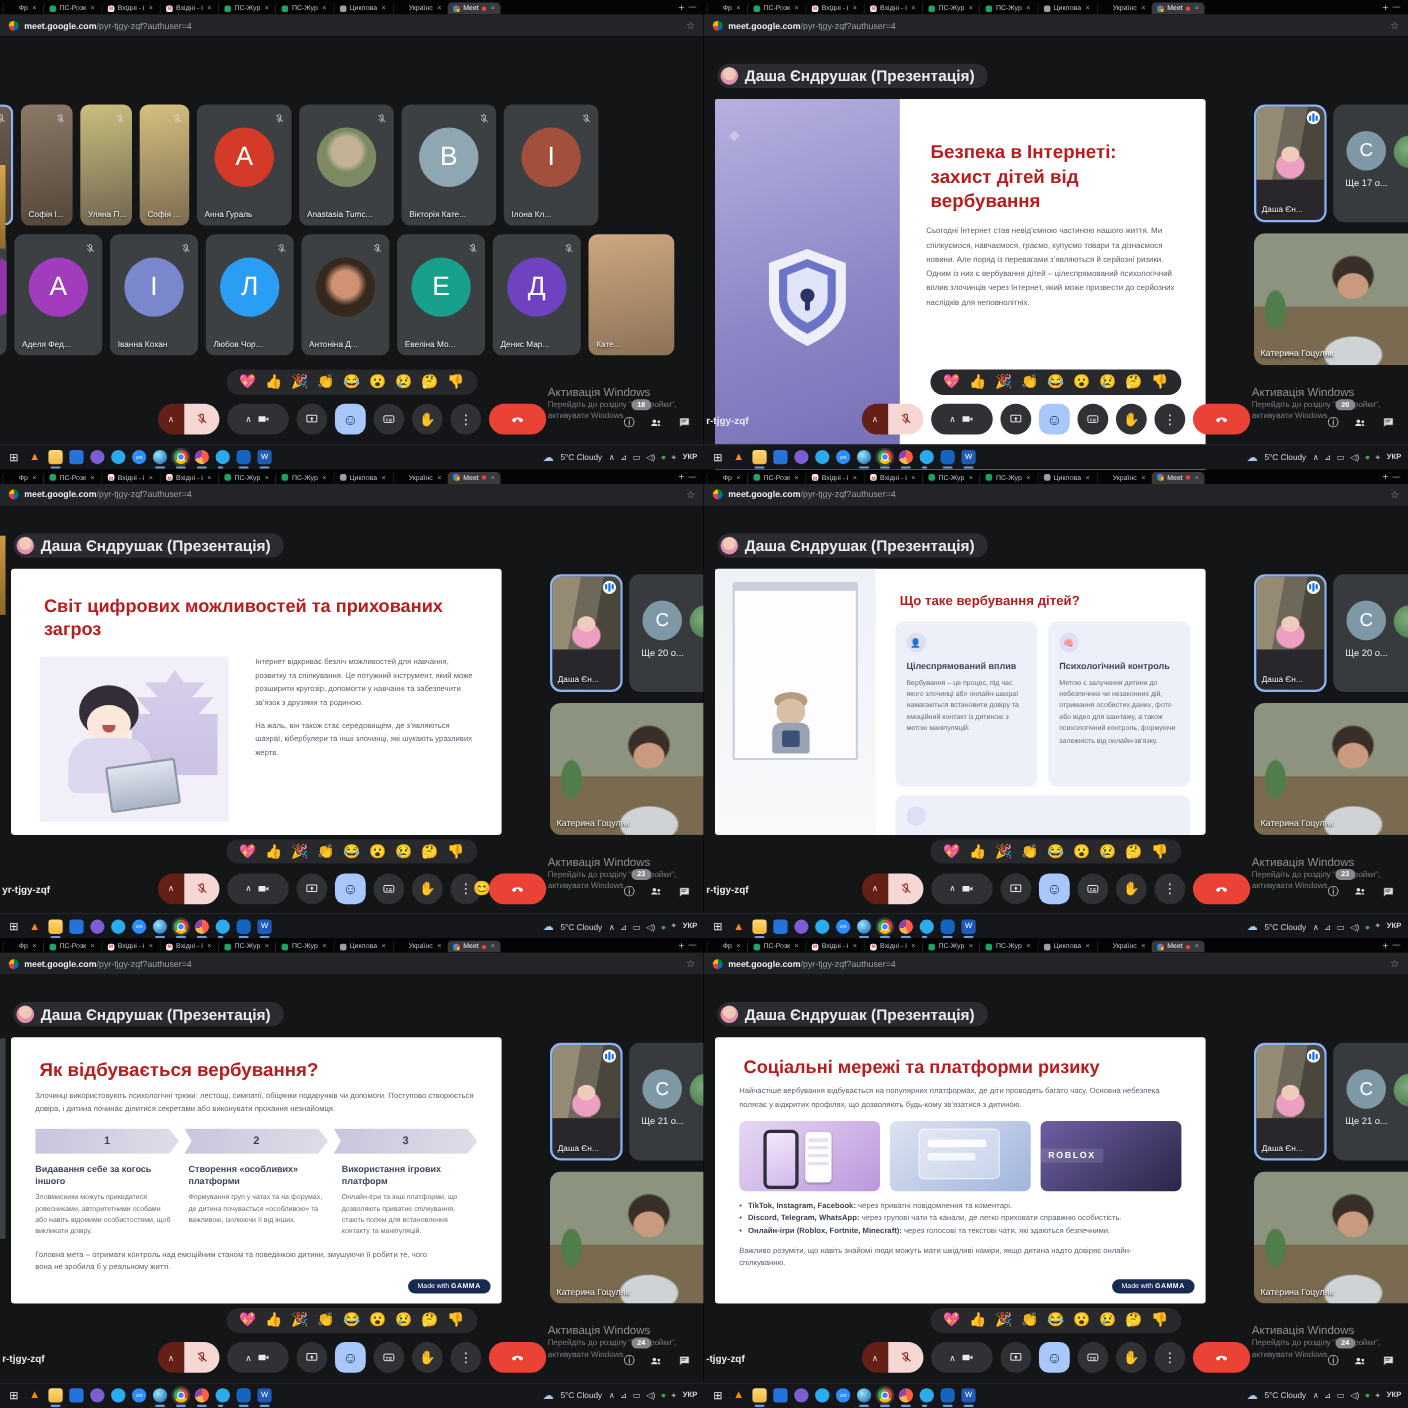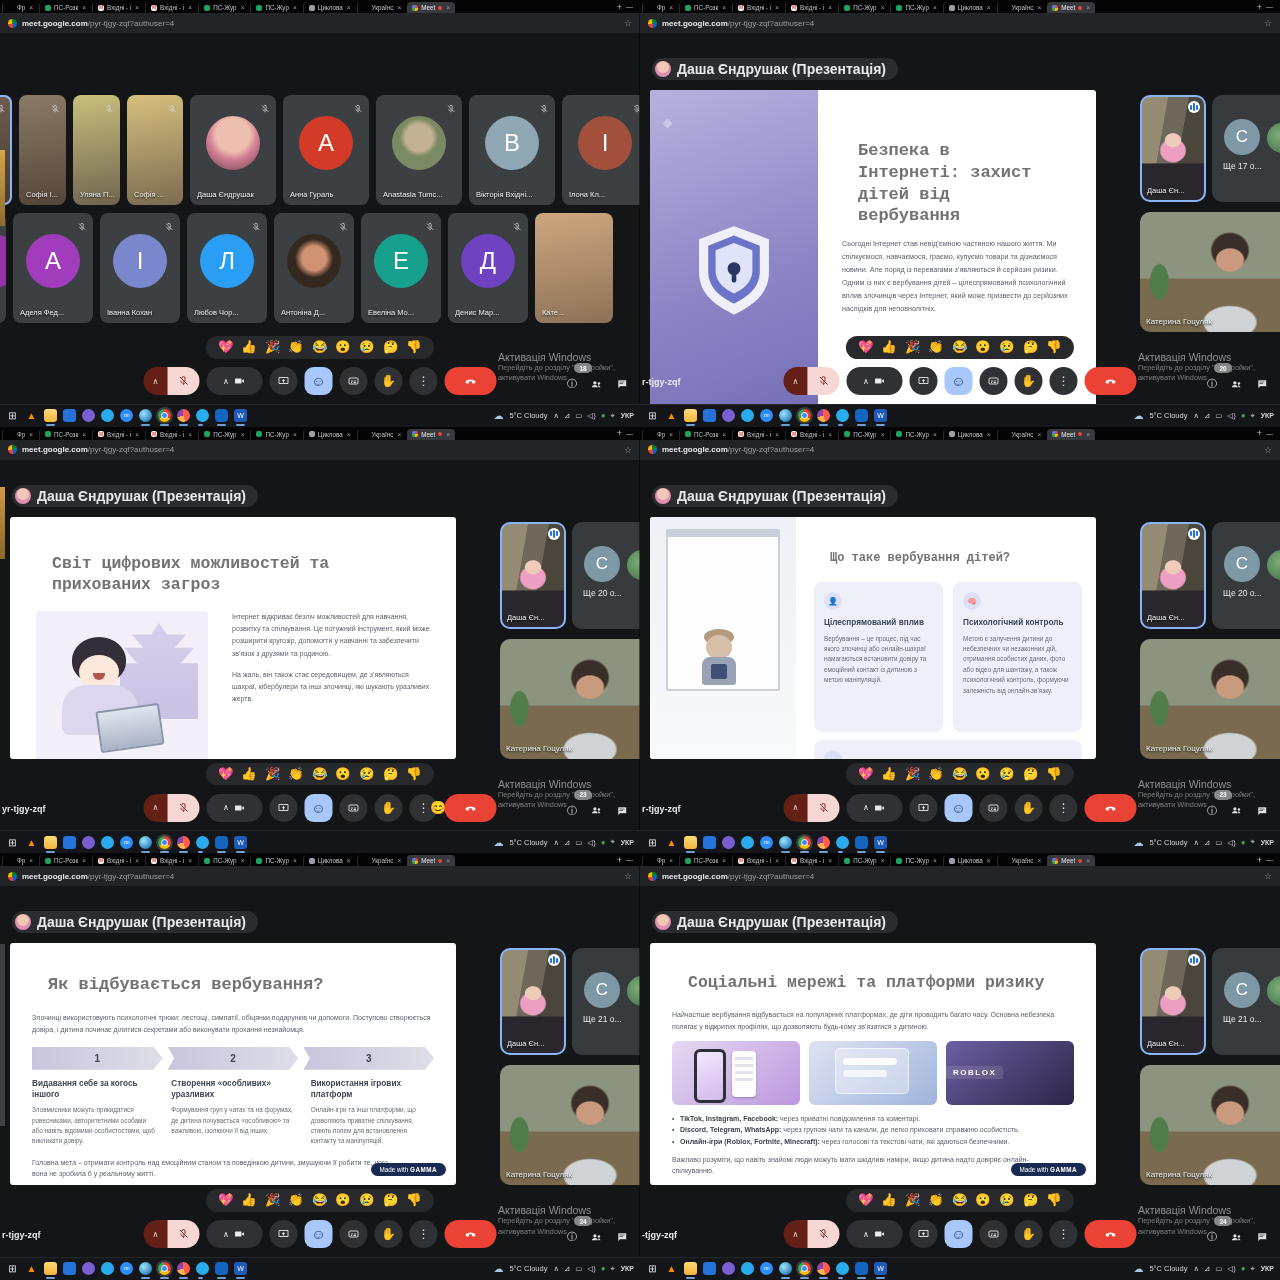--- a/index.html
+++ b/index.html
@@ -52,21 +52,21 @@
   .ovl{position:absolute;left:583px;top:128px;font-size:8.5px;color:#e8eaed;white-space:nowrap;z-index:3;}
   .sd-katya{position:absolute;left:500px;top:179px;width:150px;height:120px;border-radius:10px;overflow:hidden;background:
     radial-gradient(ellipse 24px 20px at 60% 40%,#c99a7d 0 55%,transparent 62%),
     radial-gradient(ellipse 32px 30px at 60% 32%,#3a2e28 0 55%,transparent 62%),
     radial-gradient(ellipse 42px 26px at 60% 92%,#cfd3d6 0 60%,transparent 66%),
     radial-gradient(ellipse 16px 30px at 13% 58%,#517d4b 0 55%,transparent 62%),
     linear-gradient(#8c937f 0 55%,#7a6a50 56% 100%);}
   .sd-katya .t-name{left:6px;bottom:6px;font-size:8px;}
   
   .slide{position:absolute;left:10px;top:57px;width:446px;height:242px;background:#fff;border-radius:3px;overflow:hidden;color:#434c5e;z-index:1;}
-  .slide h1{margin:16px;font-weight:700;color:#737373;line-height:1.28;font-family:Liberation Mono, monospace;}
+  .slide h1{margin:4px;font-weight:700;color:#b91c1c;line-height:1.28;}
   .gamma{position:absolute;right:10px;bottom:9px;background:#182a52;color:#fff;font-size:6.3px;padding:3px 9px;border-radius:9px;white-space:nowrap;}
   .gamma b{font-weight:700;letter-spacing:.5px;}
   
   .s-cover{display:flex;height:100%;}
   .cov-art{width:168px;position:relative;background:linear-gradient(160deg,#b6b1de 0%,#8d87c7 50%,#6e67b2 100%);display:flex;align-items:center;justify-content:center;flex:0 0 auto;}
   .cov-art svg{width:92px;height:112px;}
   .cov-deco{position:absolute;width:7px;height:7px;background:rgba(255,255,255,.35);transform:rotate(45deg);}
   .cov-body{flex:1;position:relative;padding:34px 24px 0 24px;}
   .s-cover h1{font-size:17px;margin-bottom:11px;}
   .s-cover p{font-size:7.2px;line-height:1.8;color:#5c6170;margin:0;}
@@ -294,41 +294,30 @@
   <div class="tile video" style="width: 47px; background: linear-gradient(170deg, rgb(201, 191, 124), rgb(111, 101, 80));">
 
     <span class="mic-off"><svg viewBox="0 0 24 24" width="10" height="10">
                 <path d="M9 6a3 3 0 0 1 6 0v5a3 3 0 0 1-4.7 2.5" fill="none" stroke="#d9dadd" stroke-width="2"></path>
                 <path d="M6.5 11.5a5.5 5.5 0 0 0 9.9 3.3M12 17v3" fill="none" stroke="#d9dadd" stroke-width="1.7"></path>
                 <path d="M5 4l15 15" stroke="#d9dadd" stroke-width="2"></path>
               </svg></span>
     <span class="t-name">Уляна П...</span>
   </div>
 
-  <div class="tile video" style="width: 56px; background: linear-gradient(170deg, rgb(213, 192, 126), rgb(124, 107, 81));">
+  <div class="tile video" style="width: 45px; background: linear-gradient(170deg, rgb(213, 192, 126), rgb(124, 107, 81));">
 
     <span class="mic-off"><svg viewBox="0 0 24 24" width="10" height="10">
                 <path d="M9 6a3 3 0 0 1 6 0v5a3 3 0 0 1-4.7 2.5" fill="none" stroke="#d9dadd" stroke-width="2"></path>
                 <path d="M6.5 11.5a5.5 5.5 0 0 0 9.9 3.3M12 17v3" fill="none" stroke="#d9dadd" stroke-width="1.7"></path>
                 <path d="M5 4l15 15" stroke="#d9dadd" stroke-width="2"></path>
               </svg></span>
     <span class="t-name">Софія ...</span>
   </div>
 
-  <div class="tile photo" style="width: 86px;">
-    <div class="t-av" style="background: radial-gradient(circle at 50% 35%, rgb(238, 191, 174) 0px, rgb(238, 191, 174) 38%, rgb(210, 127, 151) 55%, rgb(107, 67, 72) 100%);">
-              <span class="t-letter"></span>
-            </div>
-    <span class="mic-off"><svg viewBox="0 0 24 24" width="10" height="10">
-                <path d="M9 6a3 3 0 0 1 6 0v5a3 3 0 0 1-4.7 2.5" fill="none" stroke="#d9dadd" stroke-width="2"></path>
-                <path d="M6.5 11.5a5.5 5.5 0 0 0 9.9 3.3M12 17v3" fill="none" stroke="#d9dadd" stroke-width="1.7"></path>
-                <path d="M5 4l15 15" stroke="#d9dadd" stroke-width="2"></path>
-              </svg></span>
-    <span class="t-name">Даша Єндрушак</span>
-  </div>
 
   <div class="tile letter" style="width: 86px;">
     <div class="t-av" style="background: rgb(211, 58, 39);">
               <span class="t-letter">A</span>
             </div>
     <span class="mic-off"><svg viewBox="0 0 24 24" width="10" height="10">
                 <path d="M9 6a3 3 0 0 1 6 0v5a3 3 0 0 1-4.7 2.5" fill="none" stroke="#d9dadd" stroke-width="2"></path>
                 <path d="M6.5 11.5a5.5 5.5 0 0 0 9.9 3.3M12 17v3" fill="none" stroke="#d9dadd" stroke-width="1.7"></path>
                 <path d="M5 4l15 15" stroke="#d9dadd" stroke-width="2"></path>
               </svg></span>
@@ -349,21 +338,21 @@
 
   <div class="tile letter" style="width: 86px;">
     <div class="t-av" style="background: rgb(143, 166, 179);">
               <span class="t-letter">В</span>
             </div>
     <span class="mic-off"><svg viewBox="0 0 24 24" width="10" height="10">
                 <path d="M9 6a3 3 0 0 1 6 0v5a3 3 0 0 1-4.7 2.5" fill="none" stroke="#d9dadd" stroke-width="2"></path>
                 <path d="M6.5 11.5a5.5 5.5 0 0 0 9.9 3.3M12 17v3" fill="none" stroke="#d9dadd" stroke-width="1.7"></path>
                 <path d="M5 4l15 15" stroke="#d9dadd" stroke-width="2"></path>
               </svg></span>
-    <span class="t-name">Вікторія Вхідні...</span>
+    <span class="t-name">Вікторія Кате...</span>
   </div>
 
   <div class="tile letter" style="width: 86px;">
     <div class="t-av" style="background: rgb(162, 80, 60);">
               <span class="t-letter">І</span>
             </div>
     <span class="mic-off"><svg viewBox="0 0 24 24" width="10" height="10">
                 <path d="M9 6a3 3 0 0 1 6 0v5a3 3 0 0 1-4.7 2.5" fill="none" stroke="#d9dadd" stroke-width="2"></path>
                 <path d="M6.5 11.5a5.5 5.5 0 0 0 9.9 3.3M12 17v3" fill="none" stroke="#d9dadd" stroke-width="1.7"></path>
                 <path d="M5 4l15 15" stroke="#d9dadd" stroke-width="2"></path>
@@ -1385,21 +1374,21 @@
             <span class="arrow">3</span>
         </div>
         <div class="hcols">
 
             <span class="hcol">
               <h3>Видавання себе за когось іншого</h3>
               <p>Зловмисники можуть прикидатися ровесниками, авторитетними особами або навіть відомими особистостями, щоб викликати довіру.</p>
             </span>
 
             <span class="hcol">
-              <h3>Створення «особливих» уразливих</h3>
+              <h3>Створення «особливих» платформи</h3>
               <p>Формування груп у чатах та на форумах, де дитина почувається «особливою» та важливою, ізолюючи її від інших.</p>
             </span>
 
             <span class="hcol">
               <h3>Використання ігрових платформ</h3>
               <p>Онлайн-ігри та інші платформи, що дозволяють приватне спілкування, стають полем для встановлення контакту та маніпуляцій.</p>
             </span>
 
         </div>
         <p class="how-foot">Головна мета – отримати контроль над емоційним станом та поведінкою дитини, змушуючи її робити те, чого вона не зробила б у реальному житті.</p>

